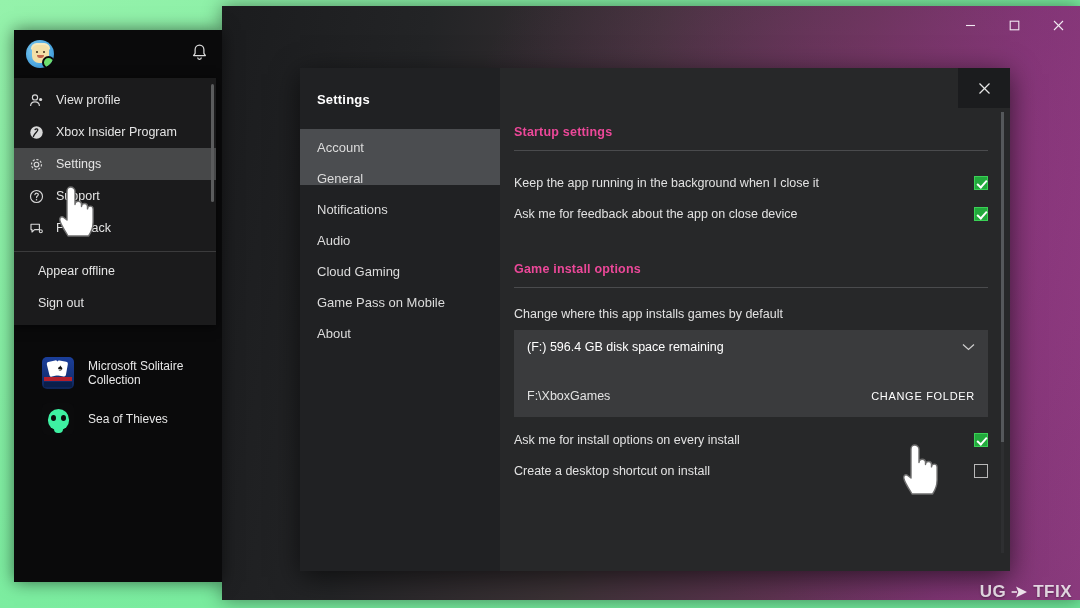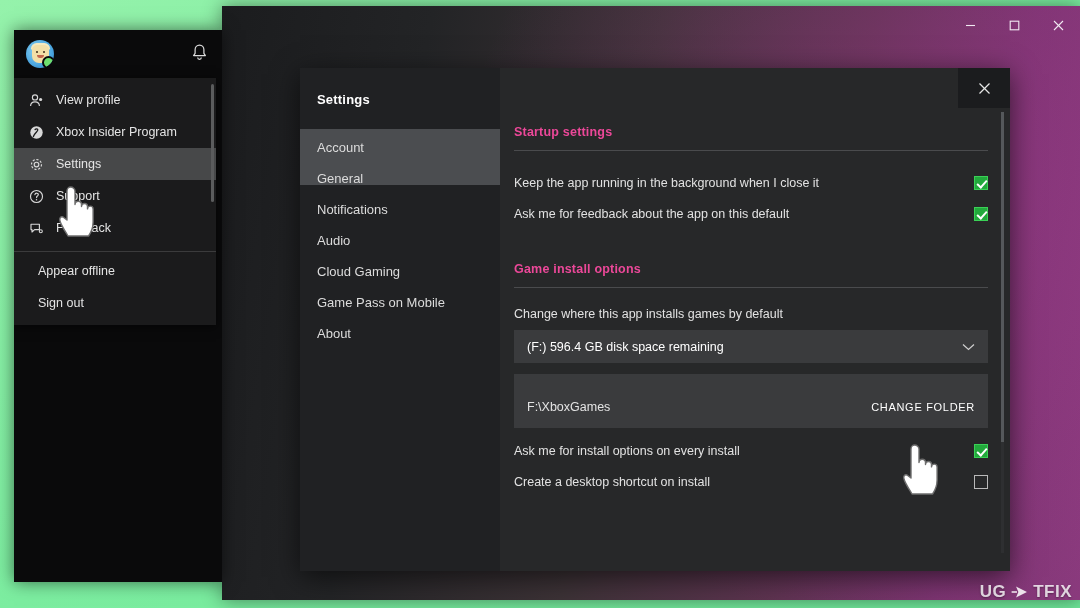--- a/index.html
+++ b/index.html
@@ -96,21 +96,21 @@
     content:"";position:absolute;left:4px;top:1px;width:4px;height:8px;
     border:solid #ffffff;border-width:0 2px 2px 0;transform:rotate(42deg);
   }
   .field-label{color:#e2e2e2;font-size:12.5px;}
   .select-box{
     margin-top:9px;height:33px;background:#3a3b3d;
     display:flex;align-items:center;justify-content:space-between;
     padding:0 13px;color:#ffffff;font-size:12.5px;cursor:default;
   }
   .path-box{
-    margin-top:11px;height:42px;background:#3a3b3d;
+    height:42px;background:#3a3b3d;
     display:flex;align-items:center;justify-content:space-between;
     padding:12px 13px 0 13px;color:#e3e3e3;font-size:12.5px;
   }
   .change-folder{
     color:#ffffff;font-size:11px;letter-spacing:.7px;cursor:default;
   }
   
   #content-scrollbar{
     position:absolute;right:6px;top:44px;width:3px;bottom:18px;
     background:#2e2f31;z-index:3;
@@ -300,21 +300,21 @@
         <div class="sec-title">Startup settings</div>
         <div class="sec-rule"></div>
         <div style="height:16px"></div>
 
         <div style="height:0px"></div>
         <div class="opt-row">
           <span class="lbl">Keep the app running in the background when I close it</span>
           <span class="cbx on"></span>
         </div>
         <div class="opt-row">
-          <span class="lbl">Ask me for feedback about the app on this default</span>
+          <span class="lbl">Ask me for feedback about the app on close device</span>
           <span class="cbx on"></span>
         </div>
 
         <div style="height:33px"></div>
         <div class="sec-title">Game install options</div>
         <div class="sec-rule"></div>
         <div style="height:19px"></div>
 
         <div class="field-label">Change where this app installs games by default</div>
 
@@ -431,20 +431,39 @@
     <div class="fly-plain">
       <span>Appear offline</span>
     </div>
     <div class="fly-plain">
       <span>Sign out</span>
     </div>
 
     <div id="fly-scroll"></div>
   </div>
 
+  <div id="game-list">
+    <div class="game-row">
+      <span class="game-ico ico-solitaire">
+        <span class="c1"></span>
+          <span class="c2"></span>
+          <span class="bar"></span>
+          <span class="bar2"></span>
+      </span>
+      <span class="game-name">Microsoft Solitaire Collection</span>
+    </div>
+    <div class="game-row">
+      <span class="game-ico ico-sot">
+        <span class="skull">
+            <span class="jaw"></span>
+          </span>
+      </span>
+      <span class="game-name">Sea of Thieves</span>
+    </div>
+  </div>
 </div>
 
 <div class="cursor" id="cursor-sidebar">
   <svg width="46" height="60" viewBox="0 0 46 60">
     <path d="M14 54c-3-5-7-11-8-15-1-3 1-5 3-4l4 3V9c0-2.2 1.6-4 3.7-4S21 6.8 21 9v13.5c0-1.8 1.4-3.2 3.2-3.2S27.5 20.7 27.5 22.5v2c0-1.7 1.3-3 3-3s3 1.3 3 3v2.4c0-1.6 1.2-2.8 2.8-2.8s2.8 1.2 2.8 2.8V40c0 6-2.2 10.6-4.5 14z" fill="#ffffff" stroke="#6d6d6d" stroke-width="1.4" stroke-linejoin="round"></path>
   </svg>
 </div>
 
 <div class="cursor" id="cursor-install">
   <svg width="46" height="60" viewBox="0 0 46 60">

